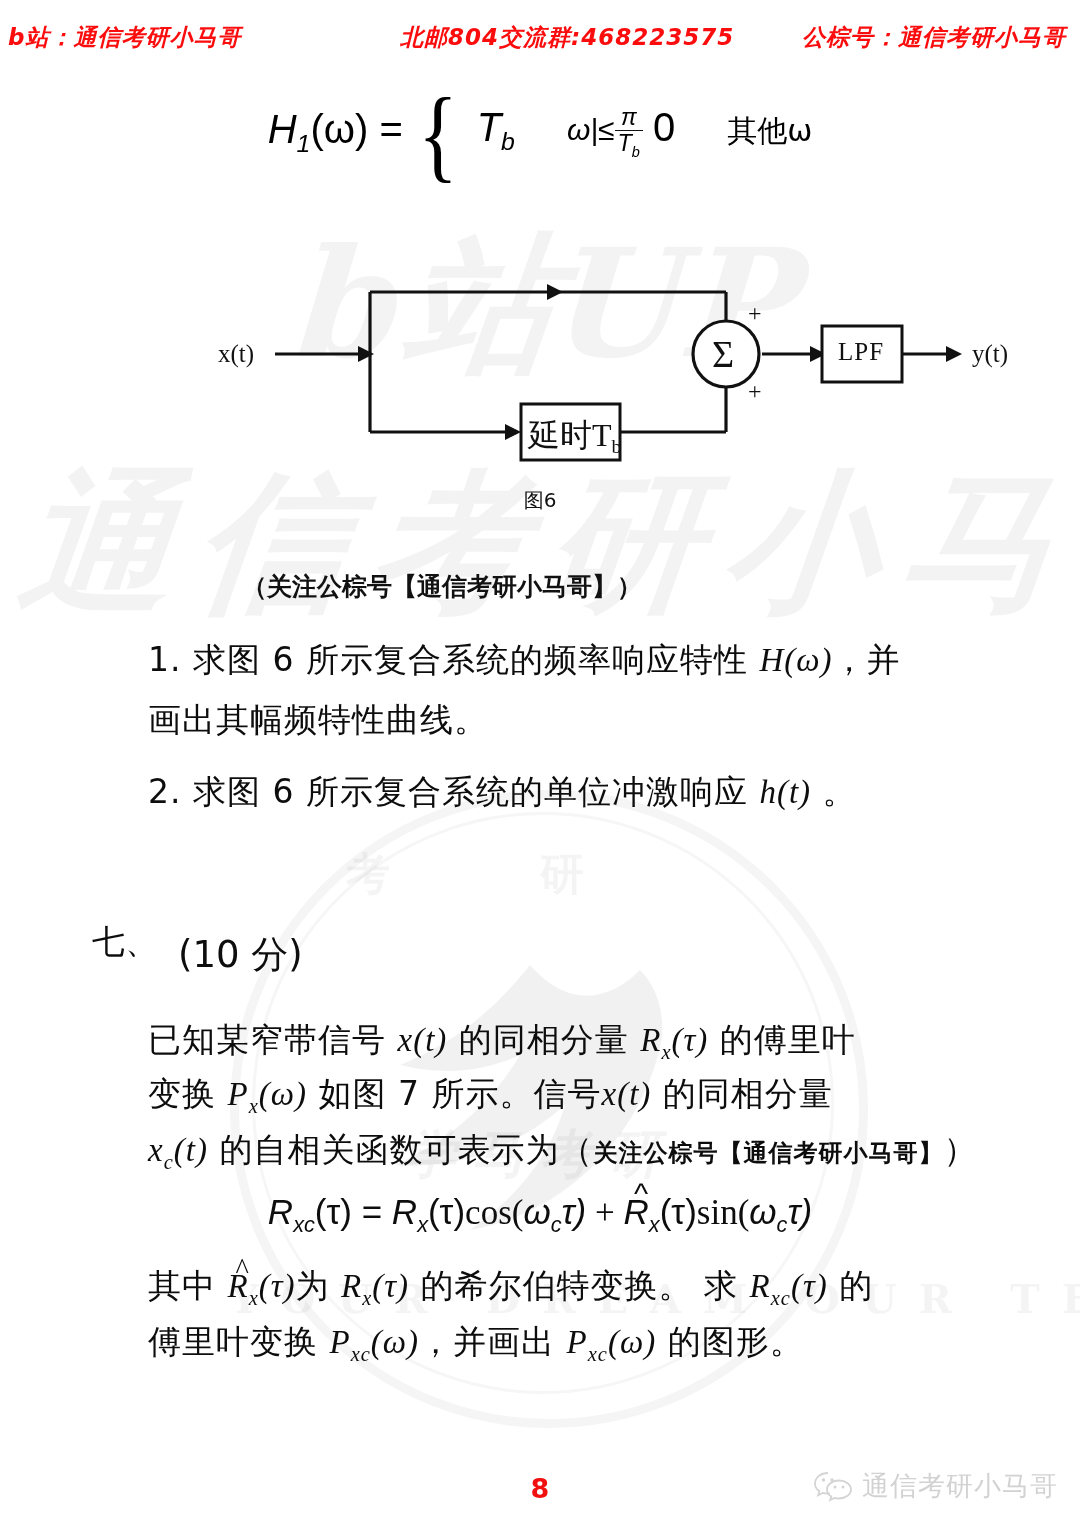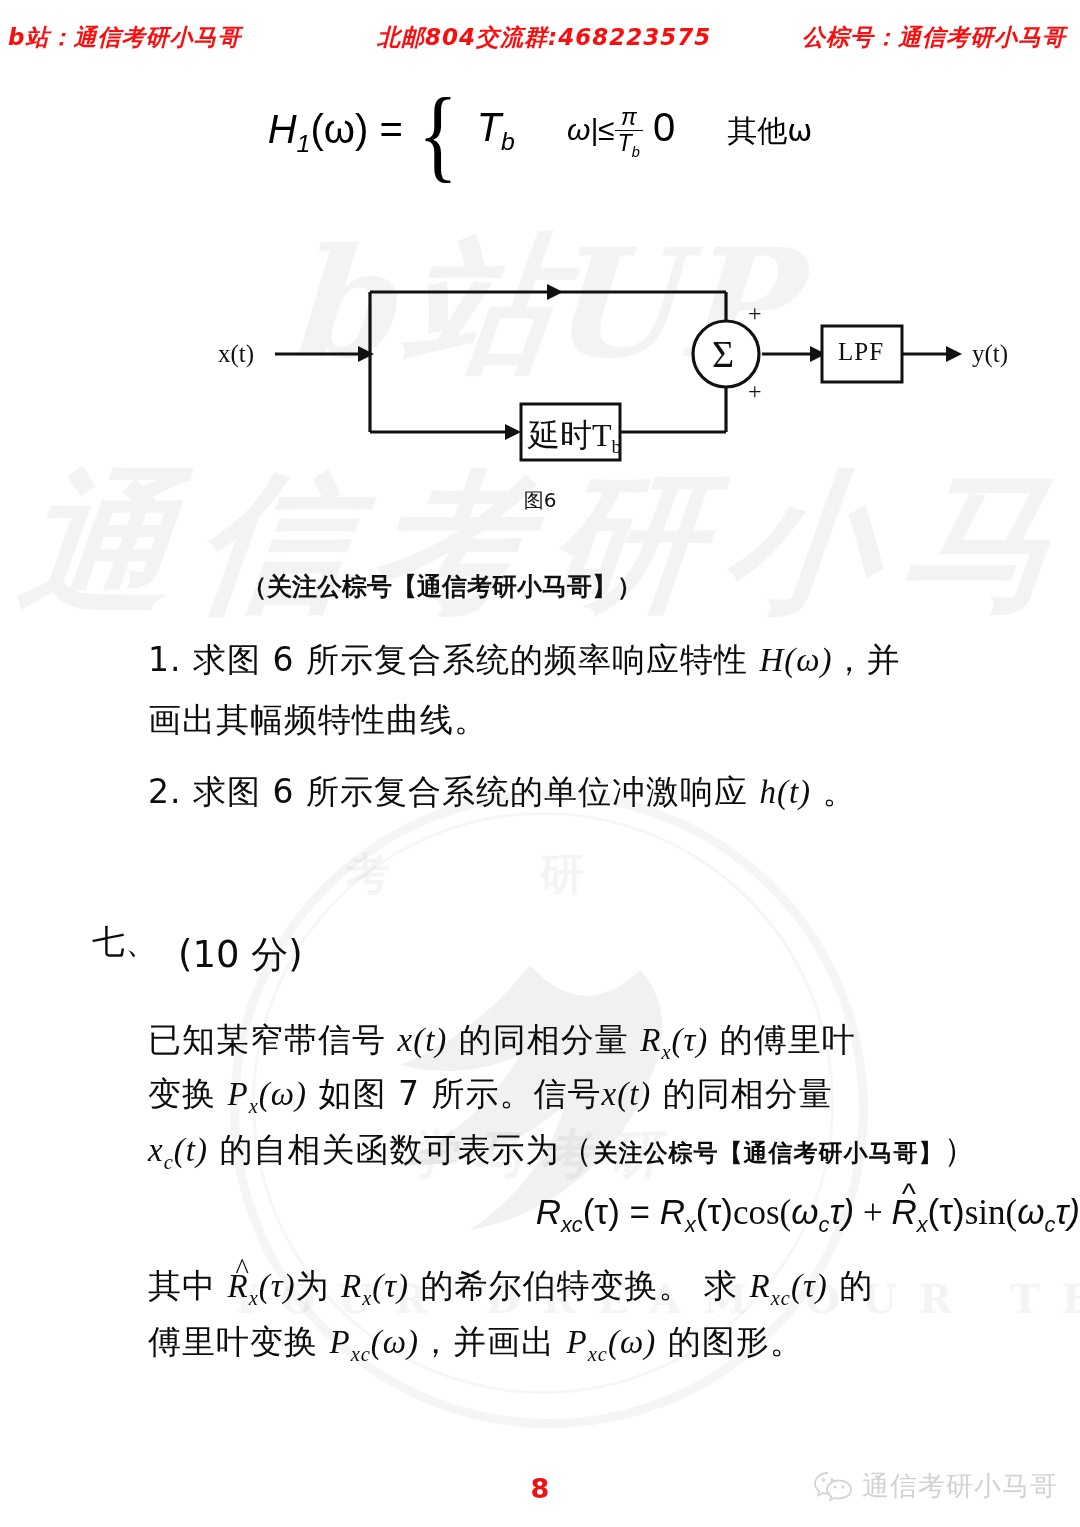--- a/index.html
+++ b/index.html
@@ -58,21 +58,21 @@
 
   
   #header{position:absolute;top:22px;left:0;width:1080px;height:38px;}
   .hdr{
     position:absolute;top:0;
     font-family:"DejaVu Sans", sans-serif;
     font-size:23px;font-weight:bold;font-style:italic;
     color:#fb0d0d;white-space:nowrap;letter-spacing:1px;
   }
   #hdr-left{left:8px;}
-  #hdr-center{left:377px;}
+  #hdr-center{left:400px;}
   #hdr-right{right:14px;}
 
   
   .math{font-family:Liberation Sans, sans-serif;font-style:italic;}
   .up{font-style:normal;}
   sub{font-size:.62em;font-style:italic;}
   .han{font-family:"DejaVu Sans", sans-serif;font-style:normal;}
 
   #eq-h1{
     position:absolute;top:86px;left:0;width:1080px;text-align:center;
@@ -133,21 +133,21 @@
 
   #p1{top:1018px;}
   #p2{top:1072px;}
   #p3{top:1128px;}
   #p5{top:1264px;}
   #p6{top:1320px;}
 
   .inline-note{font-size:24px;font-weight:bold;}
 
   #eq-rxc{
-    position:absolute;top:1192px;left:0;width:1080px;text-align:right;
+    position:absolute;top:1192px;left:0;width:1080px;text-align:center;
     font-size:35px;font-family:"Liberation Serif", serif;color:#0d0d0d;
   }
   .hatwrap{position:relative;display:inline-block;}
   .hatwrap .hat{
     position:absolute;top:-.44em;left:50%;transform:translateX(-54%);
     font-style:normal;font-size:.86em;line-height:1;
   }
 
   
   #page-number{

